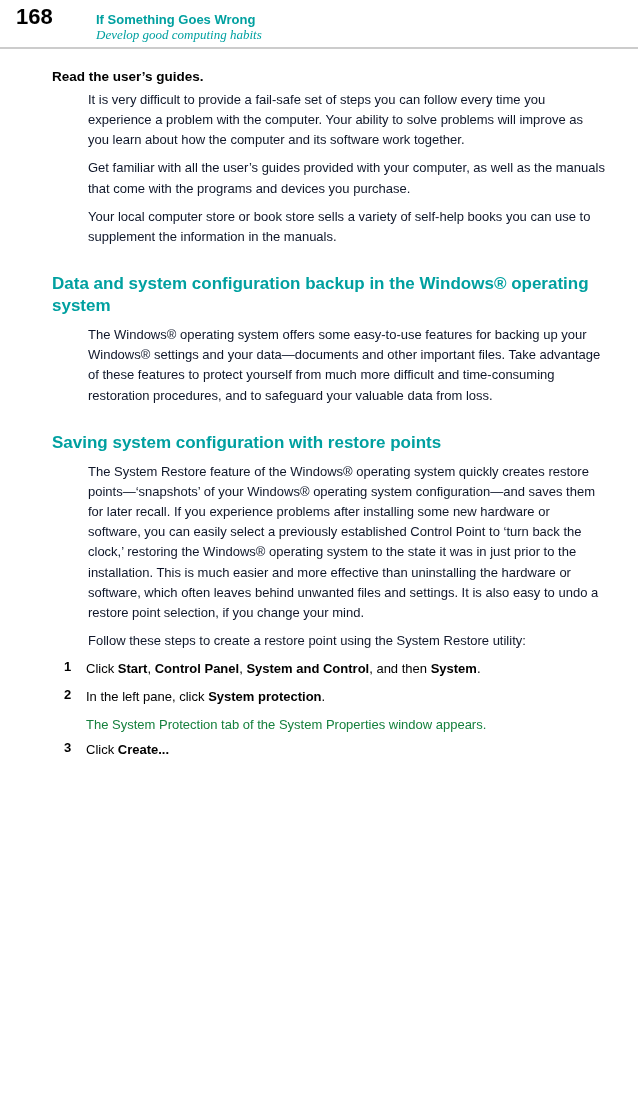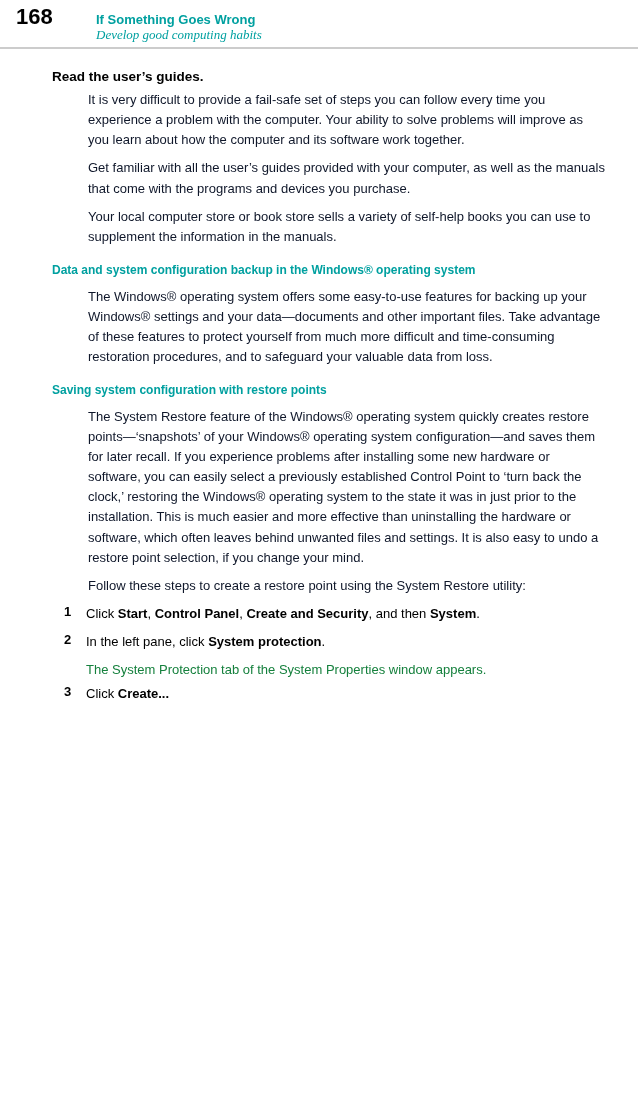--- a/index.html
+++ b/index.html
@@ -45,24 +45,24 @@
       padding: 8px 32px 8px 52px;
     }
     .section-heading {
       font-size: 13.5px;
       font-weight: bold;
       color: #000;
       margin-top: 12px;
       margin-bottom: 6px;
     }
     .cyan-heading {
-      font-size: 12px;
+      font-size: 17px;
       font-weight: bold;
       color: #00a0a0;
-      margin-top: 16px;
+      margin-top: 26px;
       margin-bottom: 8px;
       line-height: 1.3;
     }
     .body-text {
       font-size: 13px;
       color: #0f172a;
       line-height: 1.55;
       margin-bottom: 8px;
     }
     .indented {
@@ -129,21 +129,21 @@
     <div class="cyan-heading">Saving system configuration with restore points</div>
     <div class="indented">
       <p class="body-text">The System Restore feature of the Windows® operating system quickly creates restore points—‘snapshots’ of your Windows® operating system configuration—and saves them for later recall. If you experience problems after installing some new hardware or software, you can easily select a previously established Control Point to ‘turn back the clock,’ restoring the Windows® operating system to the state it was in just prior to the installation. This is much easier and more effective than uninstalling the hardware or software, which often leaves behind unwanted files and settings. It is also easy to undo a restore point selection, if you change your mind.</p>
       <p class="body-text">Follow these steps to create a restore point using the System Restore utility:</p>
     </div>
 
     <div>
 
       <div class="numbered-item">
         <span class="num">1</span>
-        <span class="item-text">Click <b>Start</b>, <b>Control Panel</b>, <b>Create and Security</b>, and then <b>System</b>.</span>
+        <span class="item-text">Click <b>Start</b>, <b>Control Panel</b>, <b>System and Control</b>, and then <b>System</b>.</span>
       </div>
 
       <div>
         <div class="numbered-item">
           <span class="num">2</span>
           <span class="item-text">In the left pane, click <b>System protection</b>.</span>
         </div>
         <div class="item-subtext">The System Protection tab of the System Properties window appears.</div>
       </div>
 

